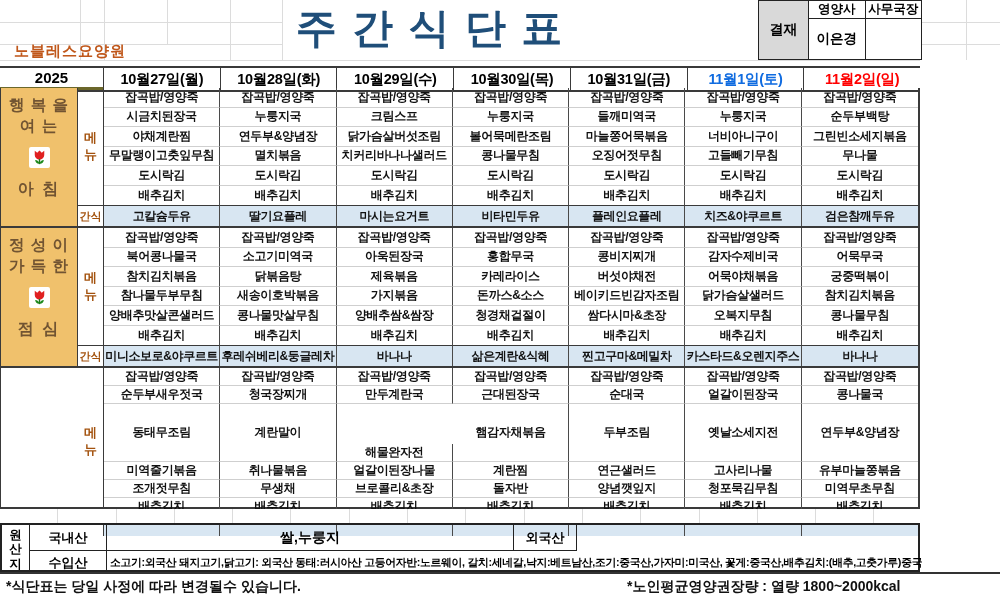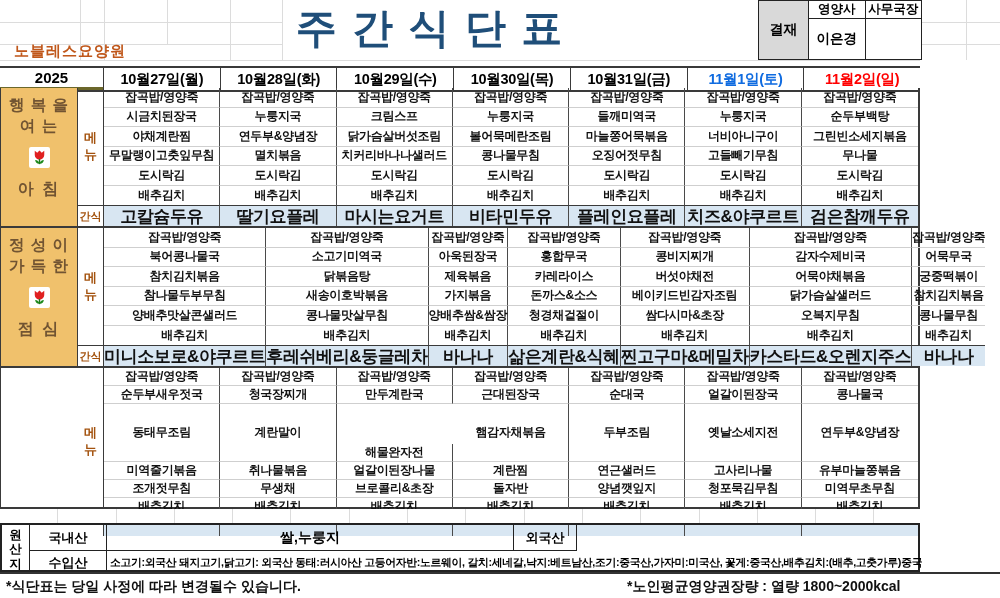--- a/index.html
+++ b/index.html
@@ -29,21 +29,21 @@
   .section{display:grid;grid-template-columns:77px 26px repeat(7,1fr);grid-template-rows:repeat(6,1fr) 21px;border-bottom:2px solid #3a3a3a;box-sizing:border-box;}
   .secLabel{grid-column:1;grid-row:1/8;background:#f0c16c;border-right:1px solid #3a3a3a;display:flex;flex-direction:column;align-items:center;padding:7px 0 20px;box-sizing:border-box;color:#715432;}
   .tag{font-size:15.5px;font-weight:800;letter-spacing:1px;line-height:1.35;white-space:nowrap;}
   .flower{margin:auto 0;background:#fff;border-radius:2px;width:21px;height:21px;display:flex;align-items:center;justify-content:center;}
   .mealname{font-size:16px;font-weight:800;letter-spacing:2px;margin-bottom:6px;}
   .menuLab{grid-column:2;grid-row:1/7;border-right:1px solid #3a3a3a;display:flex;align-items:center;justify-content:center;text-align:center;font-size:13px;font-weight:800;color:#a3520e;word-break:break-all;line-height:1.3;padding:0 5px;box-sizing:border-box;}
   .snackLab{grid-column:2;grid-row:7;border-right:1px solid #3a3a3a;border-top:1px solid #3a3a3a;display:flex;align-items:center;justify-content:center;font-size:11px;font-weight:800;color:#a3520e;white-space:nowrap;box-sizing:border-box;}
   .mcell{border-right:1px solid #4a4a4a;border-bottom:1px solid #cfcfcf;display:flex;align-items:center;justify-content:center;font-size:12px;font-weight:700;color:#111;white-space:nowrap;letter-spacing:-0.3px;box-sizing:border-box;}
   .mcell.lastrow{border-bottom:none;}
   .mcell.lastcol,.scell.lastcol{border-right:none;}
-  .scell{background:#d8e6f2;border-right:1px solid #4a4a4a;border-top:1px solid #3a3a3a;display:flex;align-items:center;justify-content:center;font-size:17px;font-weight:800;color:#111;white-space:nowrap;letter-spacing:-0.4px;box-sizing:border-box;}
+  .scell{background:#d8e6f2;border-right:1px solid #4a4a4a;border-top:1px solid #3a3a3a;display:flex;align-items:center;justify-content:center;font-size:12px;font-weight:800;color:#111;white-space:nowrap;letter-spacing:-0.4px;box-sizing:border-box;}
 
   
   .gapstrip{position:absolute;left:0;top:509px;width:920px;height:14px;background:#fff;background-image:repeating-linear-gradient(90deg,transparent 0 57.3px,#dcdcdc 57.3px 58.3px);}
 
   
   .origin{position:absolute;left:0;top:523px;width:920px;height:49px;display:grid;grid-template-columns:28px 77px 407px 63px 345px;grid-template-rows:26px 23px;border:2px solid #222;box-sizing:border-box;font-weight:800;}
   .origin div{box-sizing:border-box;display:flex;align-items:center;justify-content:center;}
   .o-group{grid-column:1;grid-row:1/3;border-right:1px solid #222;font-size:12.5px;word-break:break-all;line-height:1.15;text-align:center;padding:0 6px;}
   .o-lab1{grid-column:2;grid-row:1;border-right:1px solid #222;border-bottom:1px solid #222;font-size:13px;}
   .o-val1{grid-column:3;grid-row:1;border-right:1px solid #222;border-bottom:1px solid #222;font-size:14px;}

